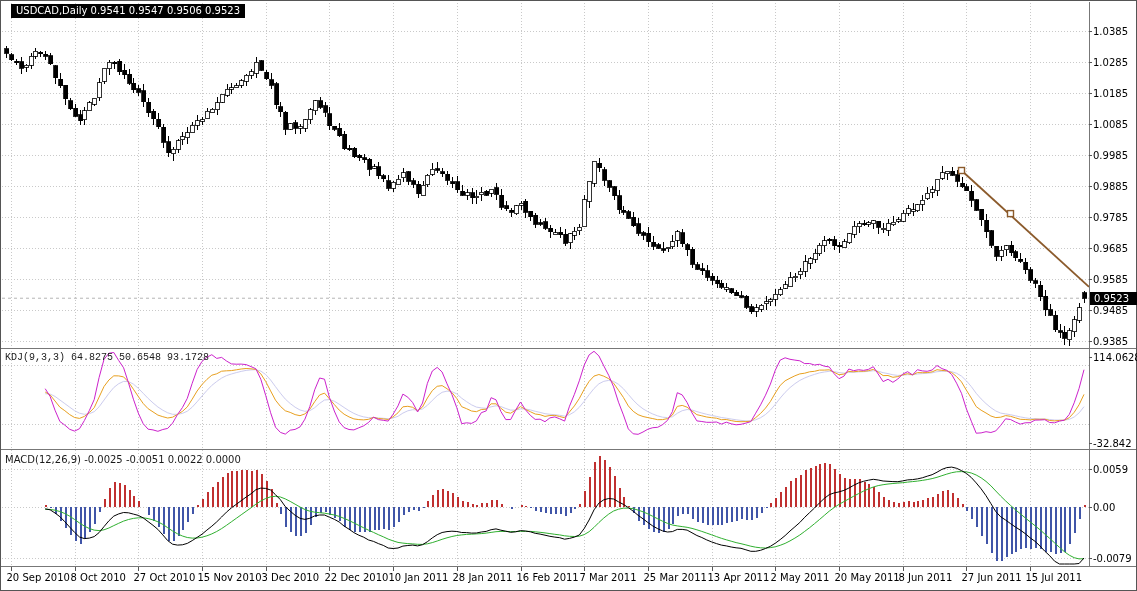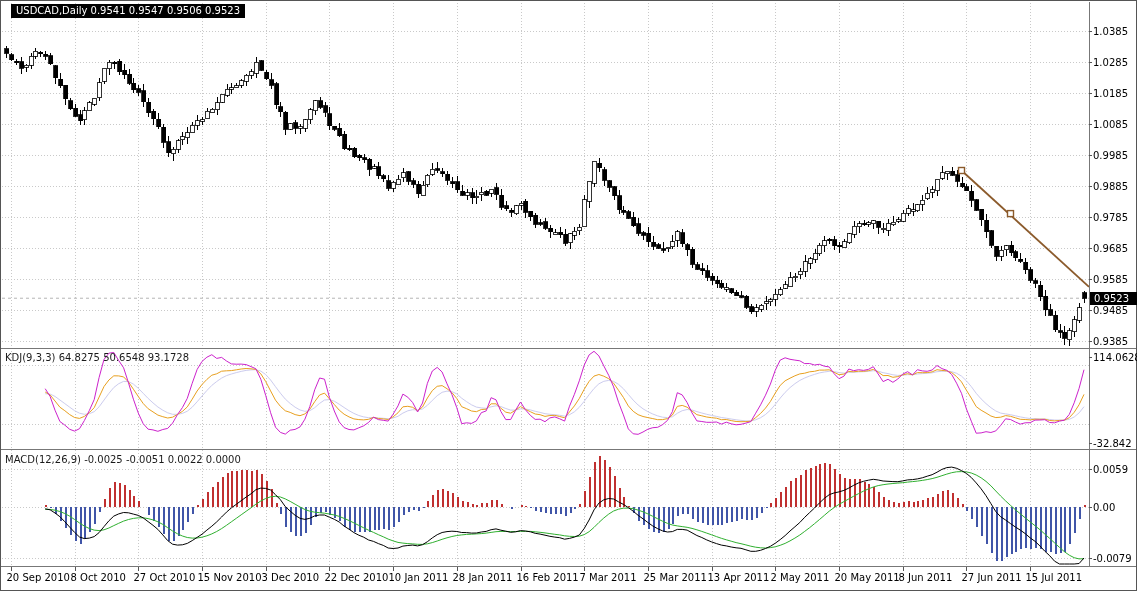--- a/index.html
+++ b/index.html
@@ -1,21 +1,21 @@
 <!DOCTYPE html>
 <html><head>
 <meta charset="utf-8">
 <style>
   html,body{margin:0;padding:0;background:#fff;}
   .wrap{position:relative;width:1137px;height:591px;background:#fff;overflow:hidden;
         font-family:"DejaVu Sans","Liberation Sans",sans-serif;}
   svg{position:absolute;left:0;top:0;}
   .panel-label{position:absolute;font-size:10px;color:#1a1a1a;white-space:pre;z-index:3;}
   .title-badge{left:3px;top:4px;background:#000;color:#fff;padding:1px 5px 2px 5px;margin-left:8px;}
-  .kdj-label{left:5px;top:352px;}
+  .kdj-label{left:5px;top:352px;font-family:Liberation Mono, monospace;}
   .macd-label{left:5px;top:454px;}
   .price-tag{position:absolute;left:1090px;width:59px;background:#000;color:#fff;
              font-size:10px;line-height:13px;height:13px;padding-left:4px;
              box-sizing:border-box;z-index:3;}
 </style>
 </head>
 <body>
 
 <div class="wrap">
   <svg id="chart" width="1137" height="591">

